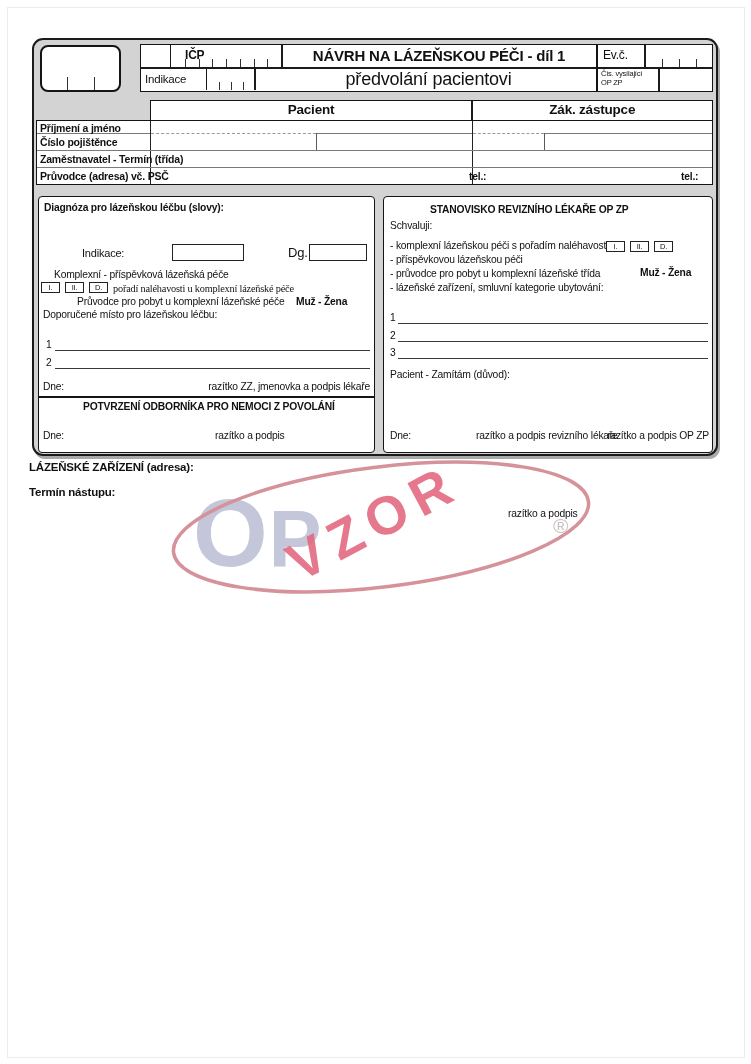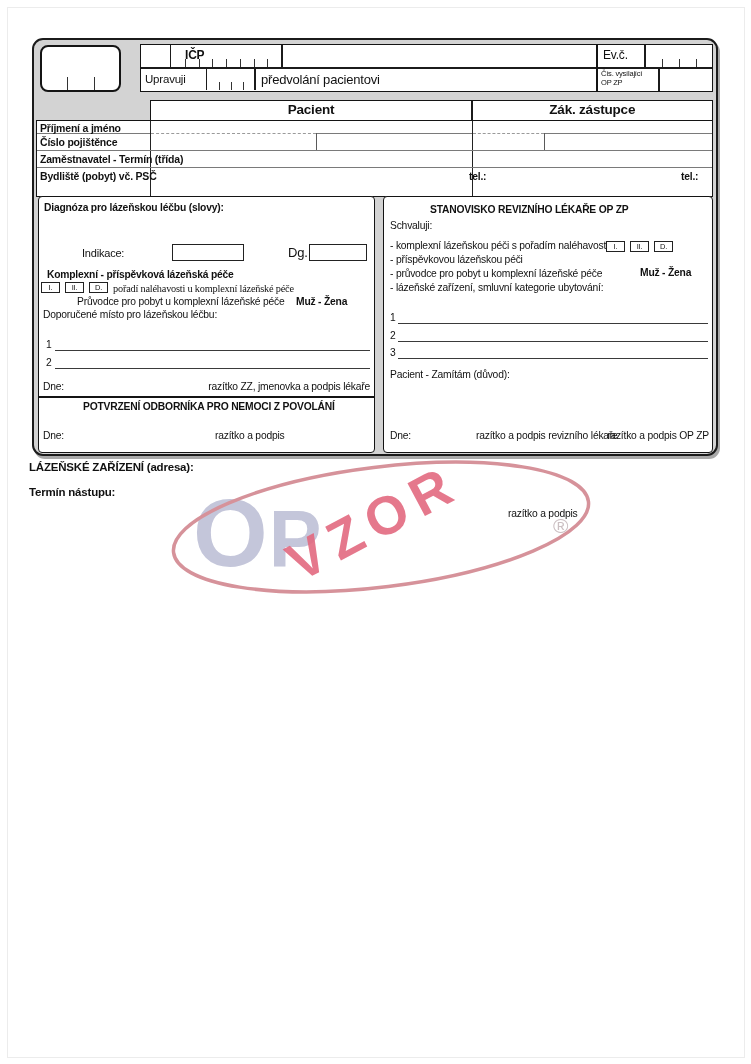--- a/index.html
+++ b/index.html
@@ -22,25 +22,25 @@
   .b { font-weight:bold;padding-left:40px; }
   .small { font-size:7.5px; line-height:8.5px; }
 
   .box-tl { left:40px; top:45px; width:81px; height:47px; border-radius:8px; border-width:2px; }
   .box-tl .tick { height:13px; }
 
   .hdr-mid { left:140px; top:44px; width:457px; height:48px; }
   .hdr-right { left:597px; top:44px; width:116px; height:48px; }
 
   .title { position:absolute; left:141px; right:0; top:0; height:22px; text-align:center; font-weight:bold; font-size:15px; line-height:22px; white-space:nowrap; }
-  .subtitle { position:absolute; left:120px; right:0; top:24px; height:21px; text-align:left; font-size:13px; line-height:21px; white-space:nowrap; }
+  .subtitle { position:absolute; left:120px; right:0; top:24px; height:21px; text-align:center; font-size:18px; line-height:21px; white-space:nowrap; }
 
   .thead { left:150px; top:100px; width:563px; height:21px; }
   .thead .col { position:absolute; top:0; height:100%; text-align:center; font-weight:bold; font-size:13.5px; line-height:17px; }
-  .tmain { left:36px; top:120px; width:677px; height:77px; }
+  .tmain { left:36px; top:120px; width:677px; height:65px; }
   .rowlab { position:absolute; left:3px; font-weight:bold; font-size:10.5px; line-height:12px; white-space:nowrap; }
   .gline { position:absolute; height:1px; background:#7a7a7a; }
   .dline { position:absolute; height:0; border-top:1px dashed #9a9a9a; }
   .subdiv { position:absolute; width:1px; background:#5a5a5a; }
   .cell { position:absolute; }
 
   .lbox { left:38px; top:196px; width:337px; height:257px; border-radius:4px; }
   .rbox { left:383px; top:196px; width:330px; height:257px; border-radius:4px; }
   .inpbox { position:absolute; background:#fff; border:1px solid #222; }
   .ubox { position:absolute; width:19px; height:11px; border:1px solid #222; font-size:7.5px; line-height:9.5px; text-align:center; font-weight:normal; background:#fff; }
@@ -79,22 +79,23 @@
     <div class="abs" style="left:30px;top:0;width:110px;height:22px;">
       <div class="tick" style="left:14px;"></div>
       <div class="tick" style="left:28px;"></div>
       <div class="tick" style="left:41px;"></div>
       <div class="tick" style="left:55px;"></div>
       <div class="tick" style="left:69px;"></div>
       <div class="tick" style="left:83px;"></div>
       <div class="tick" style="left:96px;"></div>
     </div>
     <div class="vline" style="left:140px;top:0;height:22px;"></div>
+    <div class="title">NÁVRH NA LÁZEŇSKOU PÉČI - díl 1</div>
     <div class="abs" style="left:0;top:23.5px;width:66px;height:21px;border-right:1.5px solid #1b1b1b;">
-      <span class="t" style="position:absolute;left:4px;top:4px;font-size:11.5px;">Upravuji</span>
+      <span class="t" style="position:absolute;left:4px;top:4px;font-size:11.5px;">Indikace</span>
     </div>
     <div class="abs" style="left:67px;top:23.5px;width:46px;height:21px;">
       <div class="tick" style="left:11px;"></div>
       <div class="tick" style="left:23px;"></div>
       <div class="tick" style="left:35px;"></div>
     </div>
     <div class="vline" style="left:113px;top:23.5px;height:21px;"></div>
     <div class="subtitle">předvolání pacientovi</div>
   </div>
 
@@ -132,21 +133,21 @@
     <div class="gline" style="left:506.5px;right:0;top:12px;"></div>
     <div class="gline" style="left:0;right:0;top:29px;"></div>
     <div class="gline" style="left:0;right:0;top:46px;"></div>
 
     <div class="subdiv" style="left:278.5px;top:12px;height:17px;"></div>
     <div class="subdiv" style="left:506.5px;top:12px;height:17px;"></div>
 
     <div class="rowlab" style="top:1px;">Příjmení a jméno</div>
     <div class="rowlab" style="top:15px;">Číslo pojištěnce</div>
     <div class="rowlab" style="top:32px;">Zaměstnavatel - Termín (třída)</div>
-    <div class="rowlab" style="top:49px;">Bydliště (pobyt) vč. PSČ</div>
+    <div class="rowlab" style="top:49px;">Průvodce (adresa) vč. PSČ</div>
 
     <span class="t b" style="position:absolute;left:392px;top:50px;">tel.:</span>
     <span class="t b" style="position:absolute;left:604px;top:50px;">tel.:</span>
 
     <div class="cell" style="left:114px;top:0;width:319px;height:12px;"></div>
     <div class="cell" style="left:436px;top:0;right:0;height:12px;"></div>
     <div class="cell" style="left:114px;top:13px;width:164px;height:16px;"></div>
     <div class="cell" style="left:436px;top:13px;width:70px;height:16px;"></div>
     <div class="cell" style="left:114px;top:30px;width:319px;height:16px;"></div>
     <div class="cell" style="left:436px;top:30px;right:0;height:16px;"></div>
@@ -155,21 +156,21 @@
   </div>
 
   <div class="wbox lbox">
     <div class="t" style="position:absolute;left:5px;top:5px;font-weight:bold;">Diagnóza pro lázeňskou léčbu (slovy):</div>
     <div class="cell" style="left:5px;top:18px;right:5px;height:26px;"></div>
     <span class="t" style="position:absolute;left:43px;top:50px;font-size:11px;">Indikace:</span>
     <div class="inpbox" style="left:133px;top:47px;width:72px;height:17px;"></div>
     <span class="t" style="position:absolute;left:249px;top:50px;font-size:13px;">Dg.</span>
     <div class="inpbox" style="left:270px;top:47px;width:58px;height:17px;"></div>
 
-    <div class="t" style="position:absolute;left:8px;top:72px;font-weight:bold;">Komplexní - příspěvková lázeňská péče</div>
+    <div class="t" style="position:absolute;left:15px;top:72px;">Komplexní - příspěvková lázeňská péče</div>
 
     <div class="ubox" style="left:2px;top:85px;">I.</div>
     <div class="ubox" style="left:26px;top:85px;">II.</div>
     <div class="ubox" style="left:50px;top:85px;">D.</div>
     <span class="t" style="position:absolute;left:74px;top:86px;font-family:Liberation Serif, serif;">pořadí naléhavosti u komplexní lázeňské péče</span>
 
     <span class="t" style="position:absolute;left:4px;top:99px;padding-left:34px;">Průvodce pro pobyt u komplexní lázeňské péče</span>
     <span class="t b" style="position:absolute;left:217px;top:99px;">Muž - Žena</span>
 
     <div class="t" style="position:absolute;left:4px;top:112px;">Doporučené místo pro lázeňskou léčbu:</div>
@@ -192,21 +193,21 @@
   <div class="wbox rbox">
     <div class="t b" style="position:absolute;left:6px;top:7px;">STANOVISKO REVIZNÍHO LÉKAŘE OP ZP</div>
     <div class="t" style="position:absolute;left:6px;top:23px;">Schvaluji:</div>
 
     <div class="t" style="position:absolute;left:6px;top:43px;">- komplexní lázeňskou péči s pořadím naléhavosti</div>
     <div class="ubox" style="left:222px;top:44px;">I.</div>
     <div class="ubox" style="left:246px;top:44px;">II.</div>
     <div class="ubox" style="left:270px;top:44px;">D.</div>
 
     <div class="t" style="position:absolute;left:6px;top:57px;">- příspěvkovou lázeňskou péči</div>
-    <div class="t" style="position:absolute;left:6px;top:71px;">- průvodce pro pobyt u komplexní lázeňské péče</div>
+    <div class="t" style="position:absolute;left:6px;top:71px;">- průvodce pro pobyt u komplexní lázeňské třída</div>
     <span class="t b" style="position:absolute;left:216px;top:70px;">Muž - Žena</span>
     <div class="t" style="position:absolute;left:6px;top:85px;">- lázeňské zařízení, smluvní kategorie ubytování:</div>
 
     <span class="t" style="position:absolute;left:6px;top:115px;">1</span>
     <div class="wline" style="left:14px;right:4px;top:126px;"></div>
     <span class="t" style="position:absolute;left:6px;top:133px;">2</span>
     <div class="wline" style="left:14px;right:4px;top:144px;"></div>
     <span class="t" style="position:absolute;left:6px;top:150px;">3</span>
     <div class="wline" style="left:14px;right:4px;top:161px;"></div>
 

